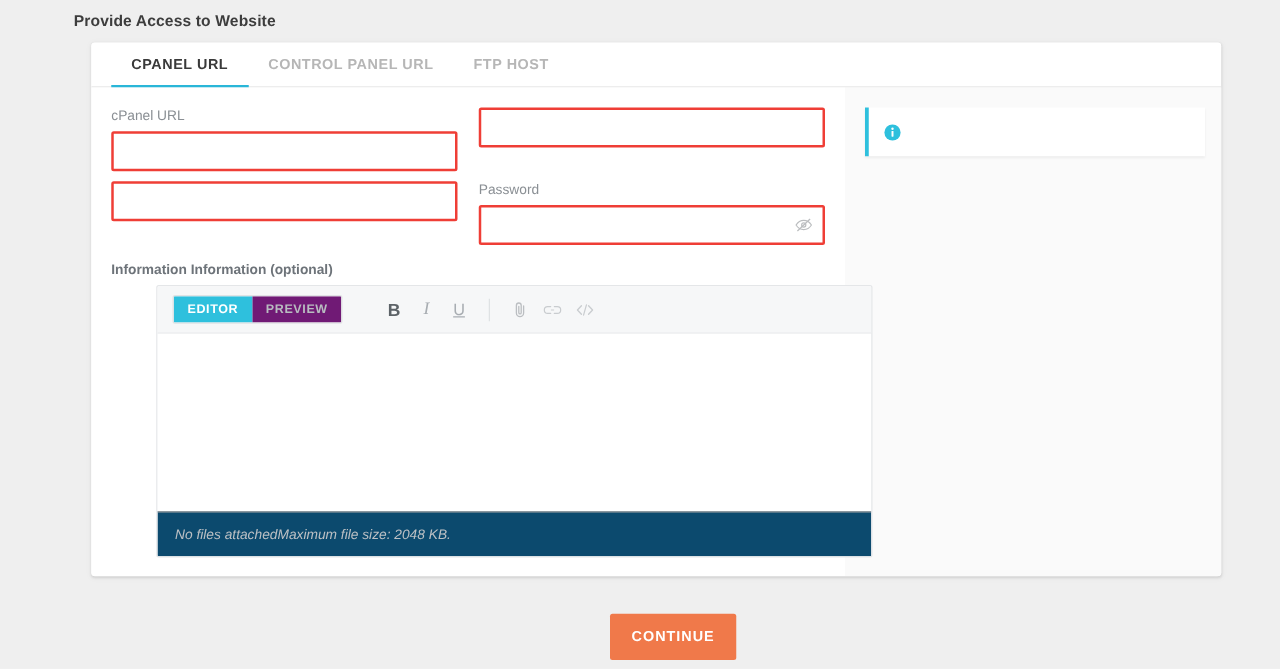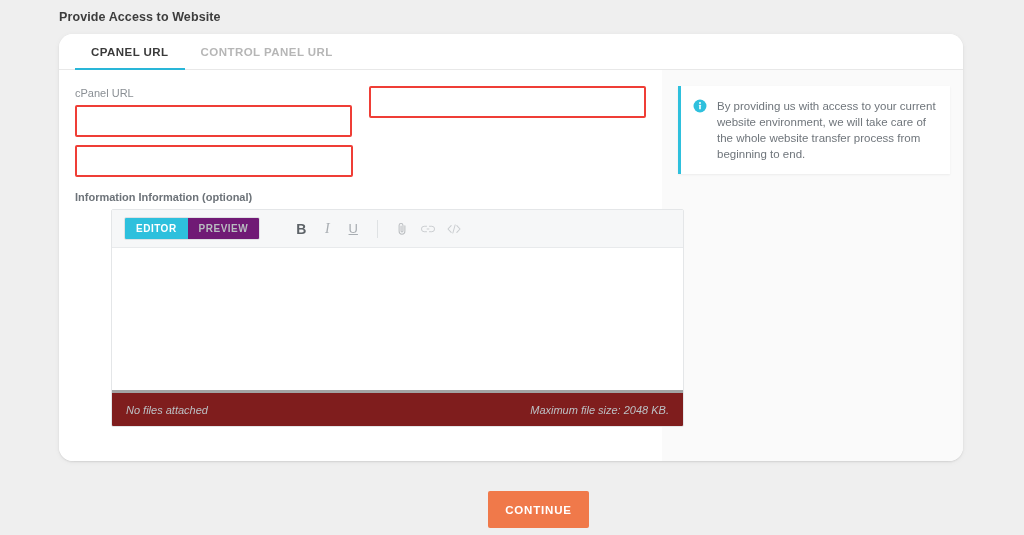--- a/index.html
+++ b/index.html
@@ -28,26 +28,26 @@
     top: 10px;
     font-size: 12.5px;
     font-weight: bold;
     color: #3d3d3d;
     letter-spacing: 0.1px;
   }
 
   
   .card {
     position: absolute;
-    left: 59px;
+    left: 73px;
     top: 34px;
     width: 904px;
     height: 427px;
     background: #ffffff;
-    border-radius: 14px;
+    border-radius: 3px;
     box-shadow: 0 1px 2px rgba(0,0,0,0.10), 0 1px 6px rgba(0,0,0,0.045);
     overflow: hidden;
   }
 
   
   .tabs {
     position: relative;
     height: 36px;
     border-bottom: 1px solid #e8e8e8;
     background: #fff;
@@ -218,25 +218,24 @@
     margin: 0 11px;
   }
   .tool-icon { opacity: 0.55; }
 
   .editor-area {
     flex: 1;
     background: #fff;
   }
   .editor-footer {
     height: 36px;
-    background: #7f1d1d;
-    border-top: 3px solid #a3a3a3;
+    background: #0c4a6e;
+    border-top: 1px solid #a3a3a3;
     display: flex;
     align-items: center;
-    justify-content: space-between;
     padding: 0 14px;
     font-size: 11px;
     font-style: italic;
     color: #bcc0c4;
   }
 
   
   .info-box {
     background: #ffffff;
     border-left: 3px solid #2ec0dd;
@@ -285,20 +284,23 @@
 
   <div class="card">
 
     <div class="tabs">
       <div class="tab active">
         <span>CPANEL URL</span>
       </div>
       <div class="tab">
         <span>CONTROL PANEL URL</span>
       </div>
+      <div class="tab">
+        <span>FTP HOST</span>
+      </div>
     </div>
 
     <div class="card-body">
 
       <div class="form-col">
 
         <div class="field-row">
           <div class="field">
             <div class="field-label">cPanel URL</div>
             <div class="field-input-wrap">
@@ -313,20 +315,31 @@
           </div>
         </div>
 
         <div class="field-row">
           <div class="field">
             <div class="field-input-wrap">
               <input class="field-input" type="text" placeholder="" style="">
             </div>
           </div>
 
+          <div class="field">
+            <div class="field-label">Password</div>
+            <div class="field-input-wrap">
+              <input class="field-input" type="password" placeholder="" style="">
+              <svg class="eye-slash-icon" viewBox="0 0 16 16">
+                <path d="M1 8s2.6-4.2 7-4.2S15 8 15 8s-2.6 4.2-7 4.2S1 8 1 8z" fill="none" stroke="#6a6f74" stroke-width="1.1"></path>
+                <circle cx="8" cy="8" r="1.9" fill="none" stroke="#6a6f74" stroke-width="1.1"></circle>
+                <line x1="2.2" y1="13.4" x2="13.8" y2="2.6" stroke="#6a6f74" stroke-width="1.2"></line>
+              </svg>
+            </div>
+          </div>
         </div>
 
         <div class="addl-label">Information Information (optional)</div>
 
         <div class="editor">
           <div class="editor-toolbar">
 
             <div class="seg">
               <div class="seg-btn active">EDITOR</div>
               <div class="seg-btn">PREVIEW</div>
@@ -374,21 +387,20 @@
 
       <div class="divider-v"></div>
 
       <div class="info-col">
         <div class="info-box">
           <svg class="info-icon" viewBox="0 0 16 16">
             <circle cx="8" cy="8" r="7.4" fill="#2ec0dd"></circle>
             <rect x="7.1" y="6.6" width="1.8" height="5.2" rx="0.5" fill="#ffffff"></rect>
             <circle cx="8" cy="4.5" r="1.1" fill="#ffffff"></circle>
           </svg>
-          <div class="info-text">By providing us with access to your current website environment, we will take care of the whole website transfer process from beginning to end.</div>
         </div>
       </div>
 
     </div>
   </div>
 
   <button class="continue-btn">CONTINUE</button>
 
 </div>
 

